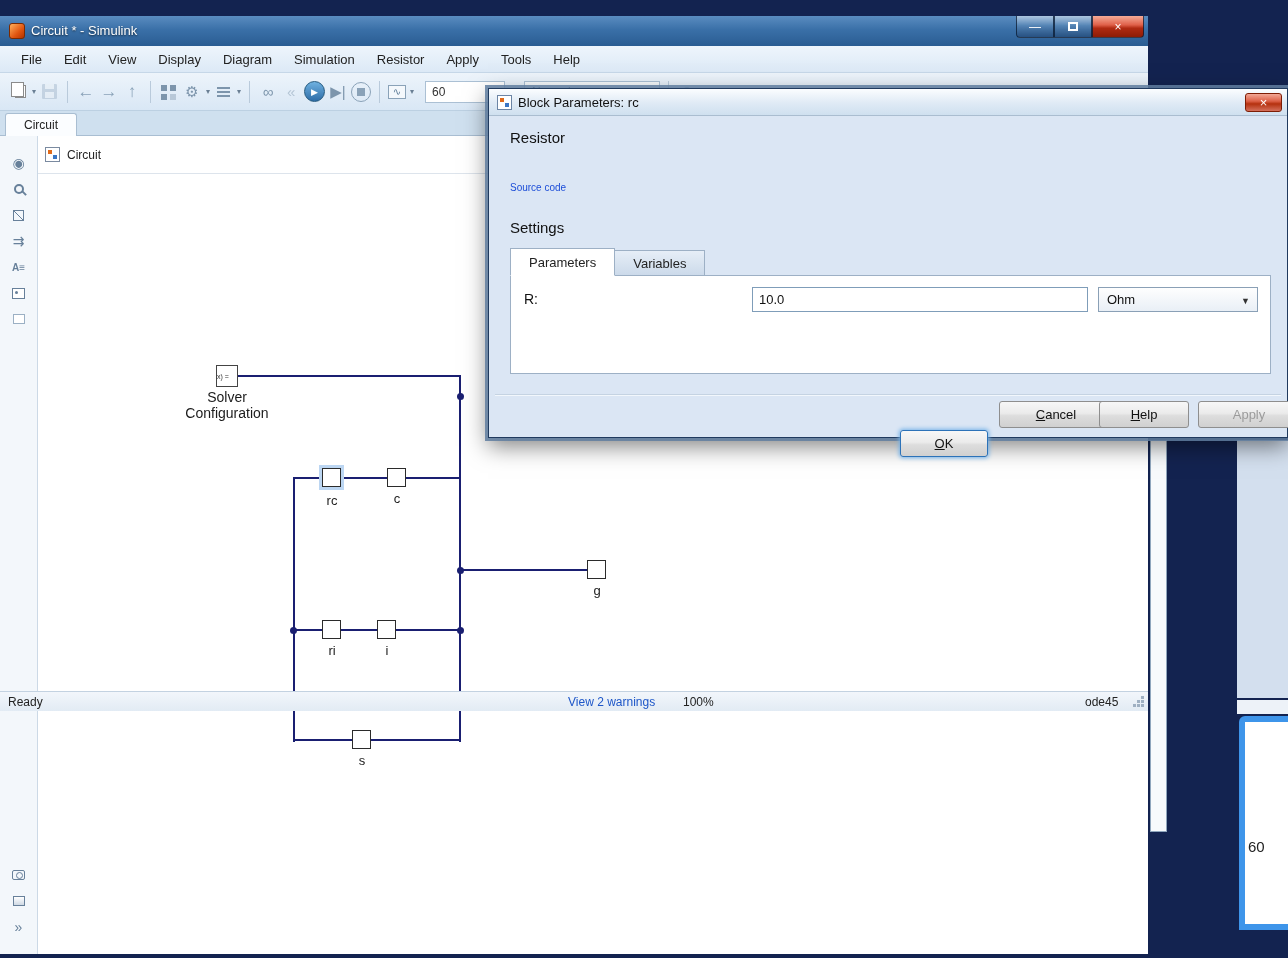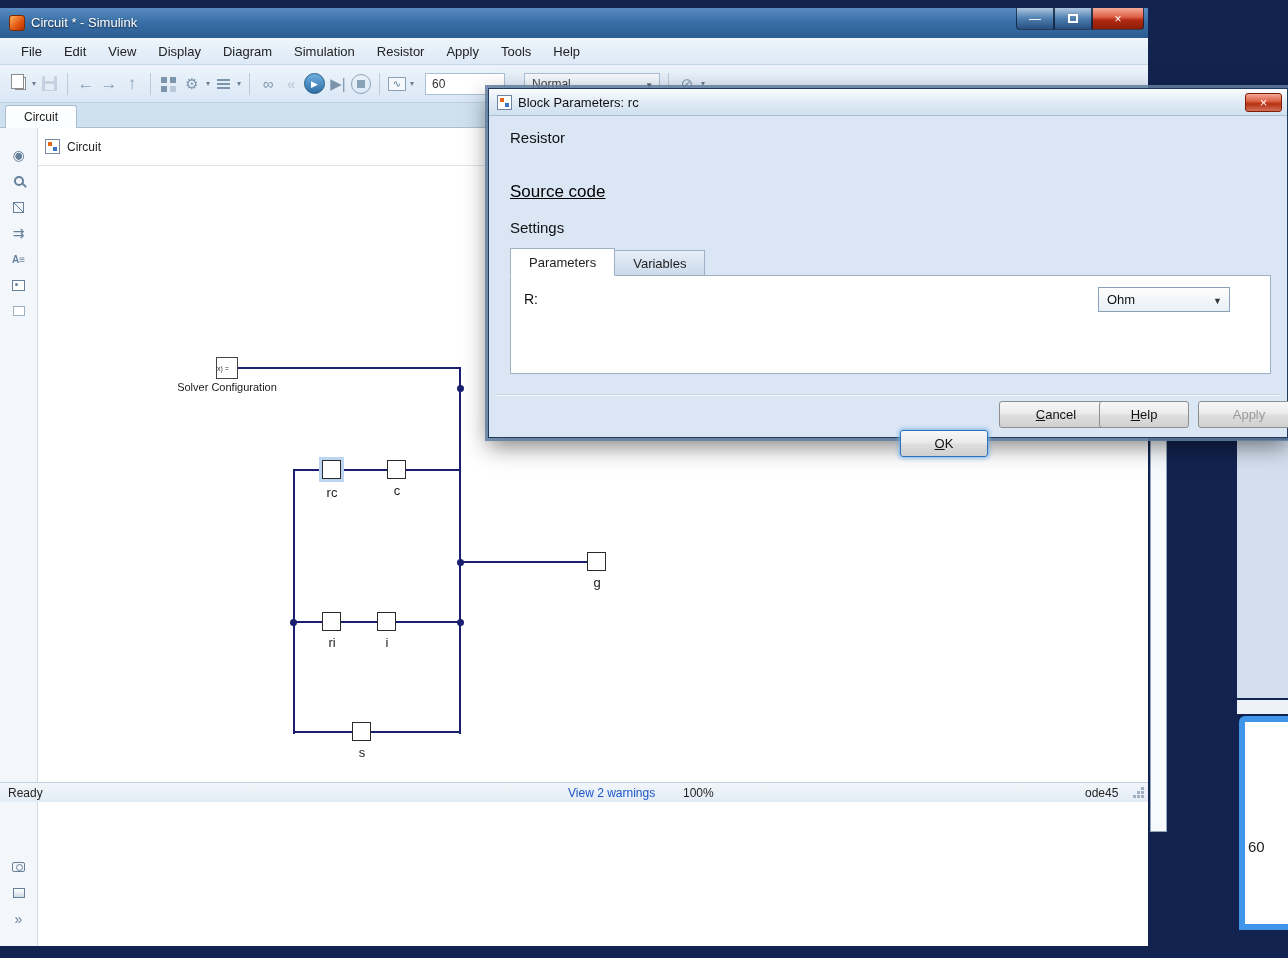--- a/index.html
+++ b/index.html
@@ -8,21 +8,21 @@
 
   
   .bg-scroll { position:absolute; left:1150px; top:440px; width:17px; height:392px; background:#f7fafc; border:1px solid #8fa6bd; }
   .bg-panel  { position:absolute; left:1237px; top:440px; width:51px; height:258px; background:#d3dfee; }
   .bg-strip  { position:absolute; left:1237px; top:700px; width:51px; height:14px; background:#edf2f8; }
   .bg-bluewin { position:absolute; left:1239px; top:716px; width:49px; height:214px; background:#3e95ea; border-top-left-radius:6px; }
   .bg-bluewin-inner { position:absolute; left:1245px; top:722px; width:43px; height:202px; background:#fff; }
   .bg-value { position:absolute; left:1248px; top:838px; font-size:15px; color:#222; }
 
   
-  #win { position:absolute; left:0; top:8px; width:1148px; height:794px; background:#84cc16; }
+  #win { position:absolute; left:0; top:16px; width:1148px; height:695px; background:#84cc16; }
   .titlebar { position:absolute; left:0; top:0; right:0; height:30px;
     background:linear-gradient(180deg,#5a8cc0 0%,#3a70a8 45%,#2a5c92 100%); }
   .app-icon { position:absolute; left:9px; top:7px; width:16px; height:16px; border-radius:3px;
     background:linear-gradient(135deg,#ffb05c,#e05510 60%,#b23300); border:1px solid #7c2a00; }
   .title-text { position:absolute; left:31px; top:7px; color:#fff; font-size:13px; text-shadow:0 1px 2px rgba(0,0,0,.65); }
   .winbtns { position:absolute; left:1016px; top:0; height:22px; display:flex; }
   .wbtn { width:38px; height:22px; display:flex; align-items:center; justify-content:center; color:#fff; font-size:12px;
     background:linear-gradient(180deg,rgba(255,255,255,.5),rgba(140,170,200,.25) 45%,rgba(25,55,95,.45));
     border:1px solid rgba(12,30,55,.8); border-top:none; }
   .wbtn.min { border-bottom-left-radius:4px; }
@@ -90,21 +90,21 @@
 
   
   .circuit { position:absolute; left:0; top:0; width:1148px; height:938px; pointer-events:none; }
   .wire { position:absolute; background:#1a1f71; }
   .dot { position:absolute; width:7px; height:7px; border-radius:50%; background:#1a1f71; }
   .blk { position:absolute; width:19px; height:19px; background:#fff; border:1px solid #2b2b2b; pointer-events:auto; }
   .blk.sel { box-shadow:0 0 0 3px #bcd6f2; }
   .blabel { position:absolute; width:40px; text-align:center; font-size:13px; color:#1b1b1b; }
   .solver { position:absolute; left:216px; top:349px; width:22px; height:22px; border:1px solid #444; background:#fff;
     font-size:7px; color:#333; overflow:hidden; display:flex; align-items:center; pointer-events:auto; }
-  .solver-label { position:absolute; left:172px; top:373px; width:110px; text-align:center; font-size:11px; color:#1b1b1b; }
+  .solver-label { position:absolute; left:172px; top:373px; width:110px; text-align:center; font-size:14px; color:#1b1b1b; }
 
   .statusbar { position:absolute; left:0; bottom:0; width:1148px; height:20px;
     background:linear-gradient(180deg,#f2f6fb,#e2ebf4); border-top:1px solid #c3d2e1; font-size:12px; color:#222; }
   .sb-ready { position:absolute; left:8px; top:3px; }
   .sb-warn { position:absolute; left:568px; top:3px; color:#1d56c8; }
   .sb-zoom { position:absolute; left:683px; top:3px; }
   .sb-solver { position:absolute; left:1085px; top:3px; }
   .grip { position:absolute; right:4px; bottom:4px; width:12px; height:12px; }
   .grip::after { content:""; position:absolute; right:0; bottom:0; width:3px; height:3px; background:#9fb0c2;
     box-shadow:-4px 0 0 #9fb0c2, -8px 0 0 #9fb0c2, 0 -4px 0 #9fb0c2, -4px -4px 0 #9fb0c2, 0 -8px 0 #9fb0c2; }
@@ -115,31 +115,31 @@
   .dlg-title { position:absolute; left:0; top:0; right:0; height:27px;
     background:linear-gradient(180deg,#fbfdff,#dfeaf5 55%,#cfe0ef); border-bottom:1px solid #aabdd0; }
   .dlg-icon { position:absolute; left:8px; top:6px; width:15px; height:15px; background:#fff; border:1px solid #6c85a5; }
   .dlg-icon::after { content:""; position:absolute; left:2px; top:2px; width:4px; height:4px; background:#e06a1a; }
   .dlg-icon::before { content:""; position:absolute; right:2px; bottom:2px; width:4px; height:4px; background:#3a76c4; }
   .dlg-title-text { position:absolute; left:29px; top:6px; font-size:13px; color:#111; }
   .dlg-close { position:absolute; right:5px; top:4px; width:37px; height:19px; border-radius:3px;
     background:linear-gradient(180deg,#f2a896,#dd6148 42%,#b5310f 58%,#d4705c); border:1px solid #7d1d05;
     color:#fff; font-size:13px; display:flex; align-items:center; justify-content:center; }
   .dlg-heading { position:absolute; left:21px; top:40px; font-size:15px; color:#111; }
-  .dlg-link { position:absolute; left:21px; top:93px; font-size:17px; color:#000000; text-decoration:underline; }
+  .dlg-link { position:absolute; left:21px; top:93px; font-size:10px; color:#1d4ed8; }
   .dlg-settings { position:absolute; left:21px; top:130px; font-size:15px; color:#111; }
   .dlg-tabs { position:absolute; left:21px; top:159px; display:flex; align-items:flex-end; }
   .dtab { padding:6px 18px; font-size:13px; border:1px solid #9db0c5; color:#222; }
   .dtab.active { background:#fff; position:relative; z-index:2; border-bottom:1px solid #fff; height:28px; }
   .dtab.inactive { background:linear-gradient(180deg,#e6eef7,#ccdaea); height:26px; border-left:none; padding-top:5px; }
   .dlg-panel { position:absolute; left:21px; top:186px; width:761px; height:99px; background:#fff; border:1px solid #9db0c5; }
   .fld-label { position:absolute; left:13px; top:15px; font-size:14px; color:#111; }
   .fld-input { position:absolute; left:241px; top:11px; width:336px; height:25px; border:1px solid #7f9db9; background:#fff;
     font-size:13px; color:#111; padding:4px 6px; font-family:inherit; }
-  .fld-combo { position:absolute; left:587px; top:11px; width:132px; height:25px; border:1px solid #8aa0b6;
+  .fld-combo { position:absolute; left:587px; top:11px; width:160px; height:25px; border:1px solid #8aa0b6;
     background:linear-gradient(180deg,#fefefe,#e9eff6); font-size:13px; color:#111; padding:4px 8px; }
   .fld-combo .caret2 { position:absolute; right:7px; top:8px; font-size:9px; color:#333; }
   .dlg-sep { position:absolute; left:6px; right:6px; top:305px; height:1px; background:#c5d3e2; box-shadow:0 1px 0 #f2f7fc; }
   .dlg-btn { position:absolute; top:312px; height:27px; border:1px solid #8e8e8e; border-radius:3px;
     background:linear-gradient(180deg,#f7f7f7,#ebebeb 45%,#dddddd 55%,#d0d0d0); font-size:13px; color:#111;
     text-align:center; line-height:25px; }
   .ak::first-letter { text-decoration:underline; }
   #btn-ok { left:411px; width:88px; border-color:#2c72b8; box-shadow:0 0 4px 1px #74b2e8;margin-top:29px; }
   #btn-cancel { left:510px; width:114px; }
   #btn-help { left:610px; width:90px; }
@@ -319,20 +319,21 @@
     </div>
     <div class="dlg-heading">Resistor</div>
     <div class="dlg-link">Source code</div>
     <div class="dlg-settings">Settings</div>
     <div class="dlg-tabs">
       <span class="dtab active">Parameters</span>
       <span class="dtab inactive">Variables</span>
     </div>
     <div class="dlg-panel">
       <span class="fld-label">R:</span>
+      <input class="fld-input" value="10.0" style="">
       <span class="fld-combo">
         <span>Ohm</span>
         <span class="caret2">▼</span>
       </span>
     </div>
     <div class="dlg-sep"></div>
     <div class="dlg-btn ak" id="btn-ok">OK</div>
     <div class="dlg-btn ak" id="btn-cancel">Cancel</div>
     <div class="dlg-btn ak" id="btn-help">Help</div>
     <div class="dlg-btn" id="btn-apply">Apply</div>

